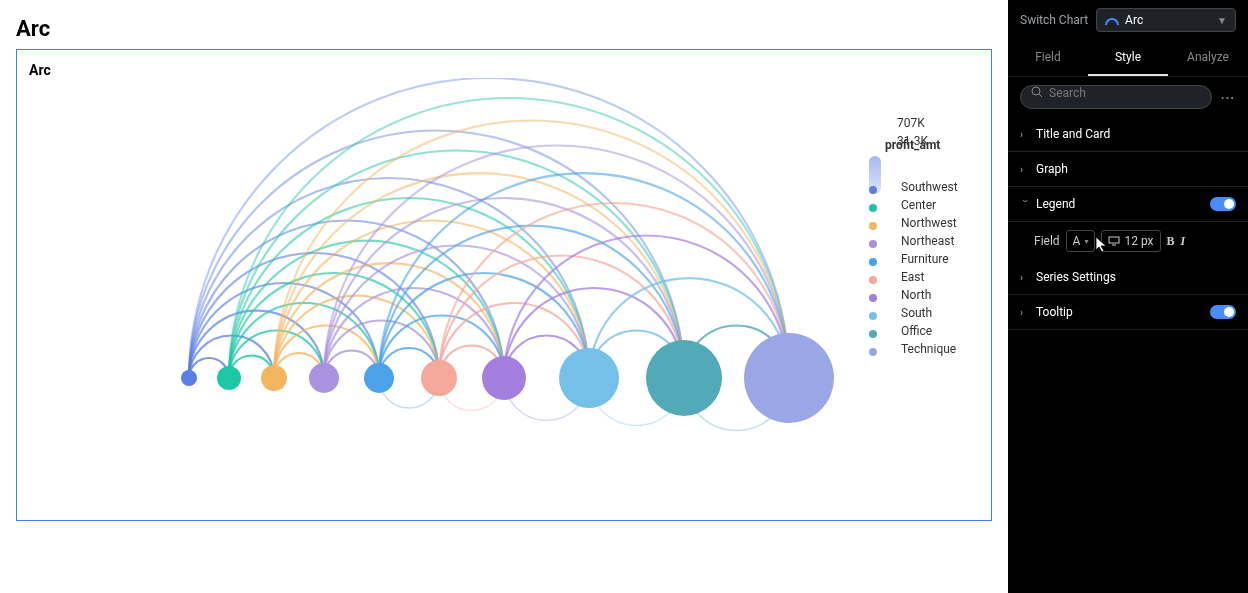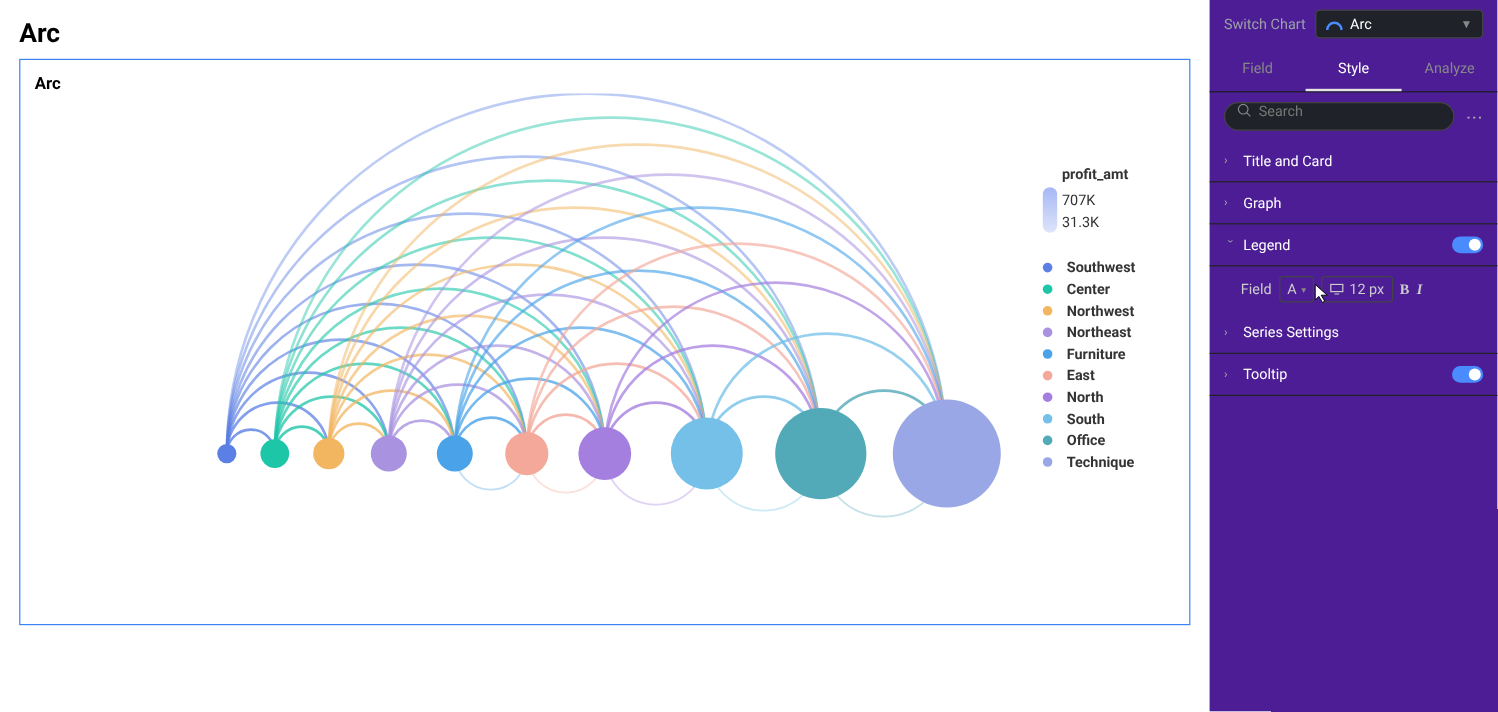--- a/index.html
+++ b/index.html
@@ -9,24 +9,24 @@
 .chart-card { border: 1px solid #3b82f6; min-height: 450px; position: relative; padding: 12px; }
 .card-title { font-size: 14px; font-weight: 700; color: #000; }
 .chart-area { display: flex; }
 .chart-svg-wrap { flex: 1; display: flex; align-items: center; justify-content: center; }
 .legend { width: 110px; padding-top: 60px; font-size: 12px; color: #333; }
 .legend-title { font-weight: 700; margin-bottom: 4px; padding-left: 16px; }
 .legend-gradient { width: 12px; height: 38px; margin-bottom: 6px; background: linear-gradient(#a6b8f5,#dee4fa); border-radius: 6px; }
 .legend-grad-labels { position: relative; left: 16px; top: -42px; }
 .legend-grad-labels div { line-height: 18px; }
 .legend-cats { margin-top: -20px; }
-.legend-cats .item { display: flex; align-items: center; gap: 12px; margin-bottom: 4px; font-weight: bold; }
+.legend-cats .item { display: flex; align-items: flex-end; gap: 24px; margin-bottom: 4px; }
 .swatch { width: 8px; height: 8px; border-radius: 50%; }
 
-.sidepanel { width: 240px; background: #4c1d95; color: #d0d3d9; font-size: 12px; display: flex; flex-direction: column; }
+.sidepanel { width: 240px; background: #000000; color: #d0d3d9; font-size: 12px; display: flex; flex-direction: column; }
 .sp-row { display: flex; align-items: center; padding: 8px 12px; gap: 8px; }
 .sp-label { color: #9ca0a8; }
 .sp-select { flex: 1; background: #1f2228; border: 1px solid #444; border-radius: 4px; height: 24px; display: flex; align-items: center; padding: 0 8px; gap: 6px; color: #fff; }
 .sp-select-caret { margin-left: auto; color: #888; font-size: 10px; }
 .tabs { display: flex; border-bottom: 1px solid #1a1c21; }
 .tab { flex: 1; text-align: center; padding: 10px 0; color: #888; cursor: pointer; }
 .tab.active { color: #fff; border-bottom: 2px solid #e5e5e5; }
 .search-row { padding: 8px 12px; display: flex; gap: 8px; align-items: center; }
 .search-input { flex: 1; background: #1f2228; border: 1px solid #444; border-radius: 14px; height: 24px; color: #aaa; padding: 0 10px; display: flex; gap: 6px; }
 .dots { color: #aaa; font-size: 14px; letter-spacing: -1px; writing-mode: vertical-rl; }
@@ -110,21 +110,21 @@
             <circle cx="330" cy="300" r="15" fill="#4aa3e8"></circle>
             <circle cx="390" cy="300" r="18" fill="#f3a89a"></circle>
             <circle cx="455" cy="300" r="22" fill="#a57fe0"></circle>
             <circle cx="540" cy="300" r="30" fill="#74c0e8"></circle>
             <circle cx="635" cy="300" r="38" fill="#52a9b8"></circle>
             <circle cx="740" cy="300" r="45" fill="#9aa7e6"></circle>
           </svg>
       </div>
       <div class="legend">
         <div class="legend-title">profit_amt</div>
-        <div style="display:flex;flex-direction:column;">
+        <div style="display:flex;">
           <div class="legend-gradient"></div>
           <div class="legend-grad-labels">
             <div>707K</div>
             <div>31.3K</div>
           </div>
         </div>
         <div class="legend-cats" id="legend-cats">
             <div class="item">
               <span class="swatch" style="background: rgb(91, 127, 228);"></span>
               <span>Southwest</span>

